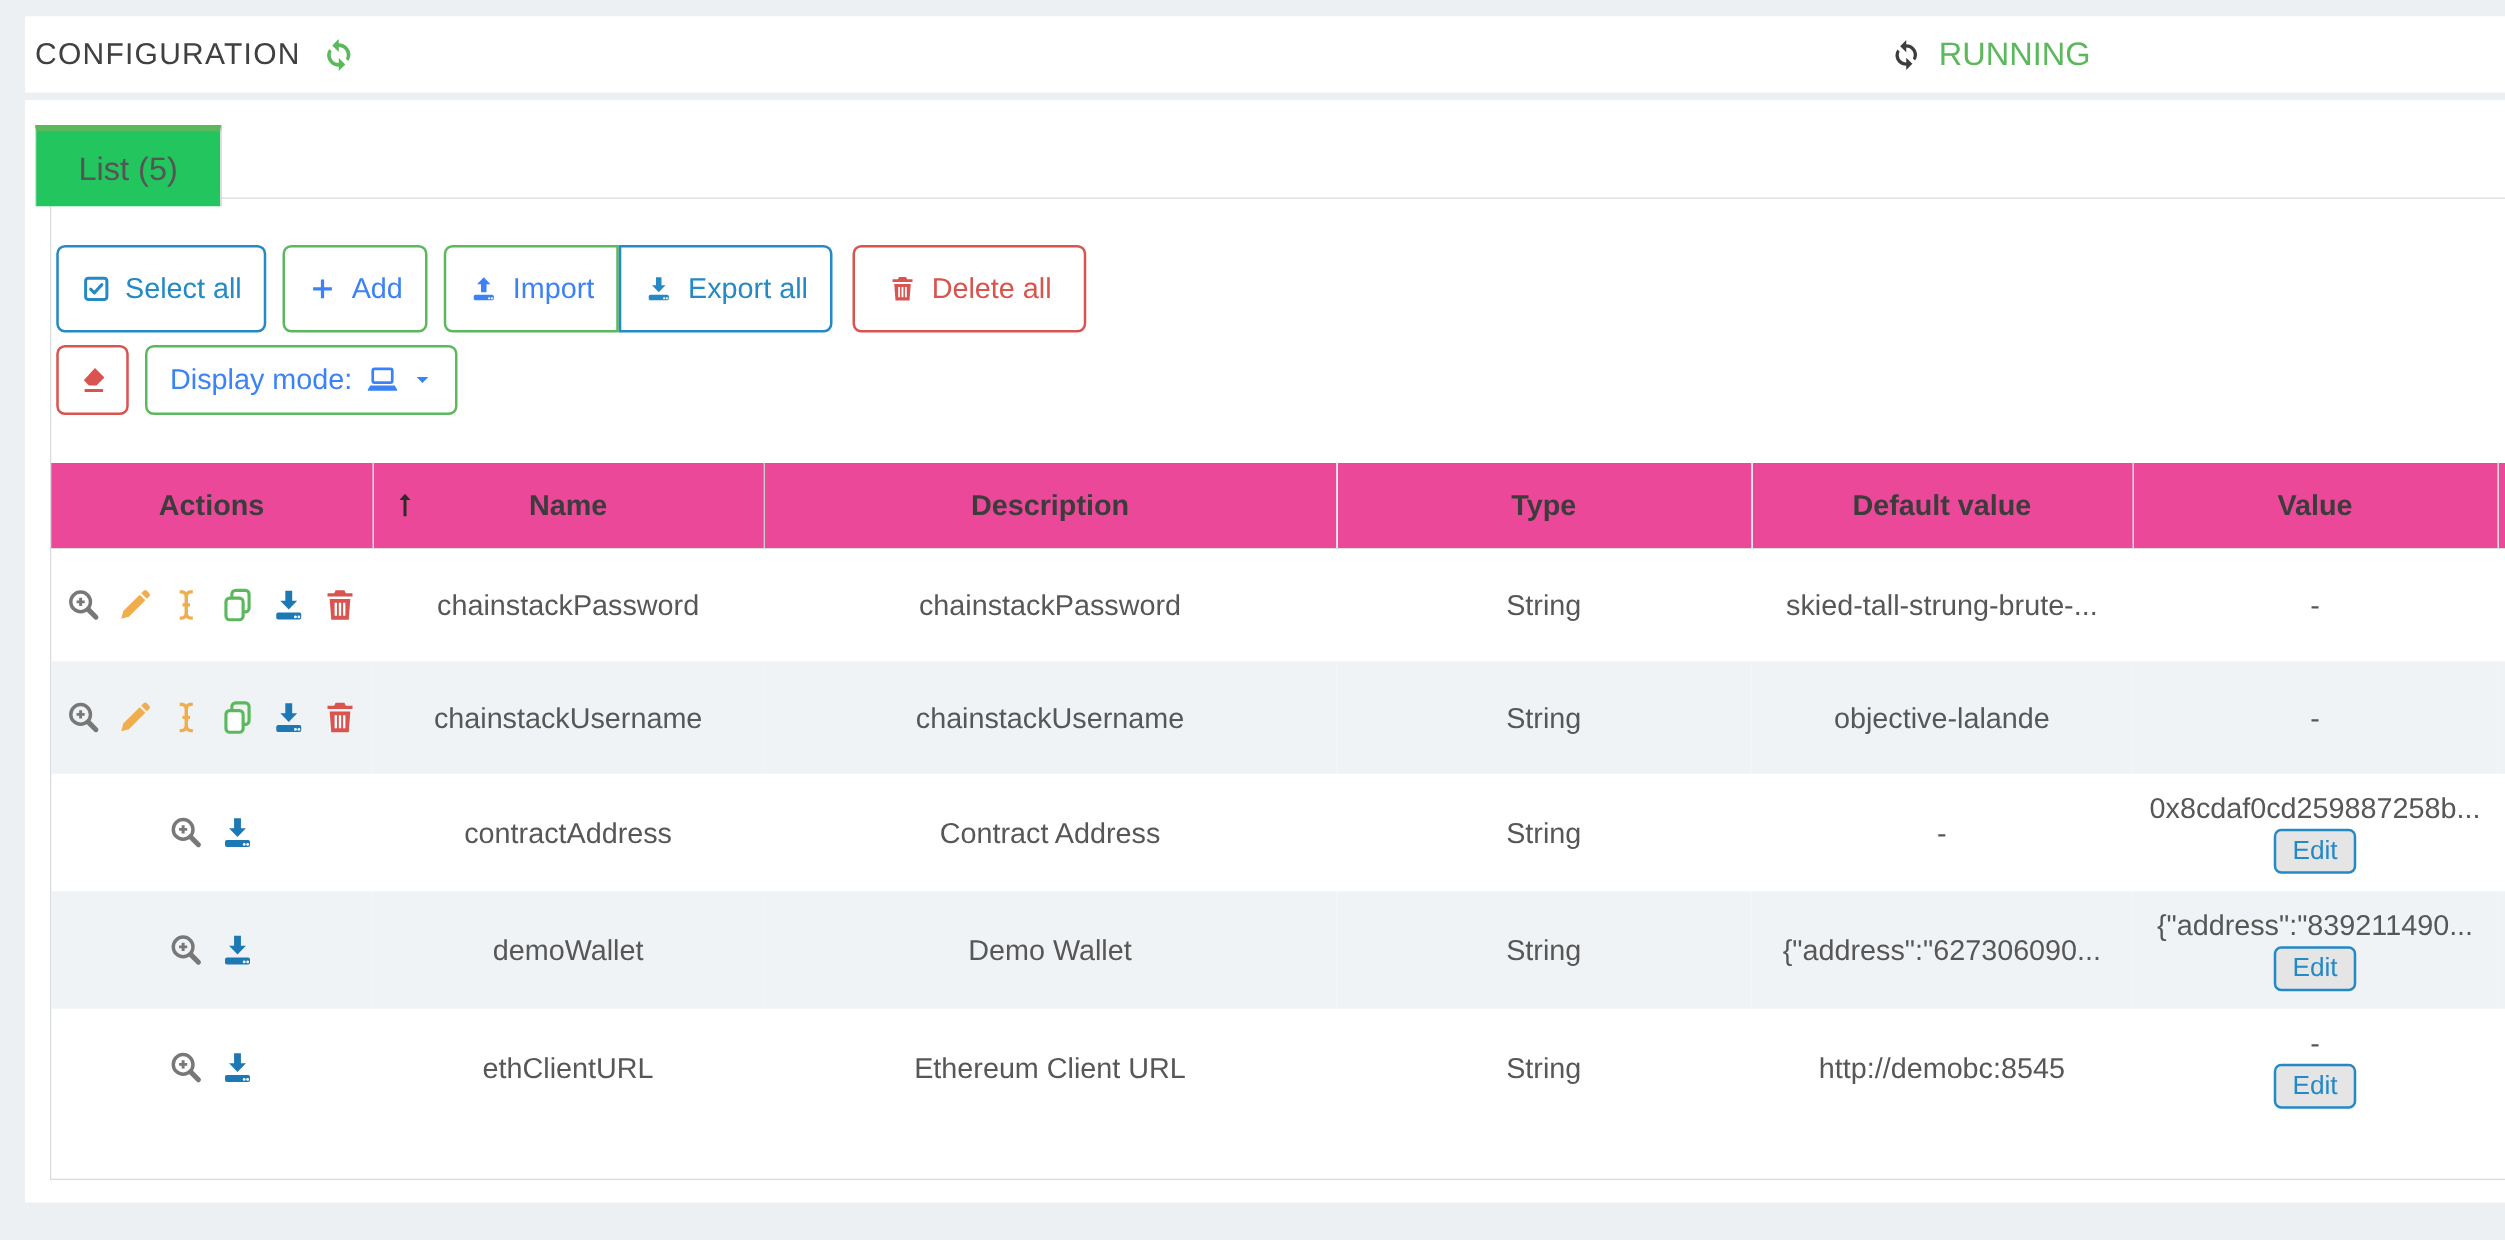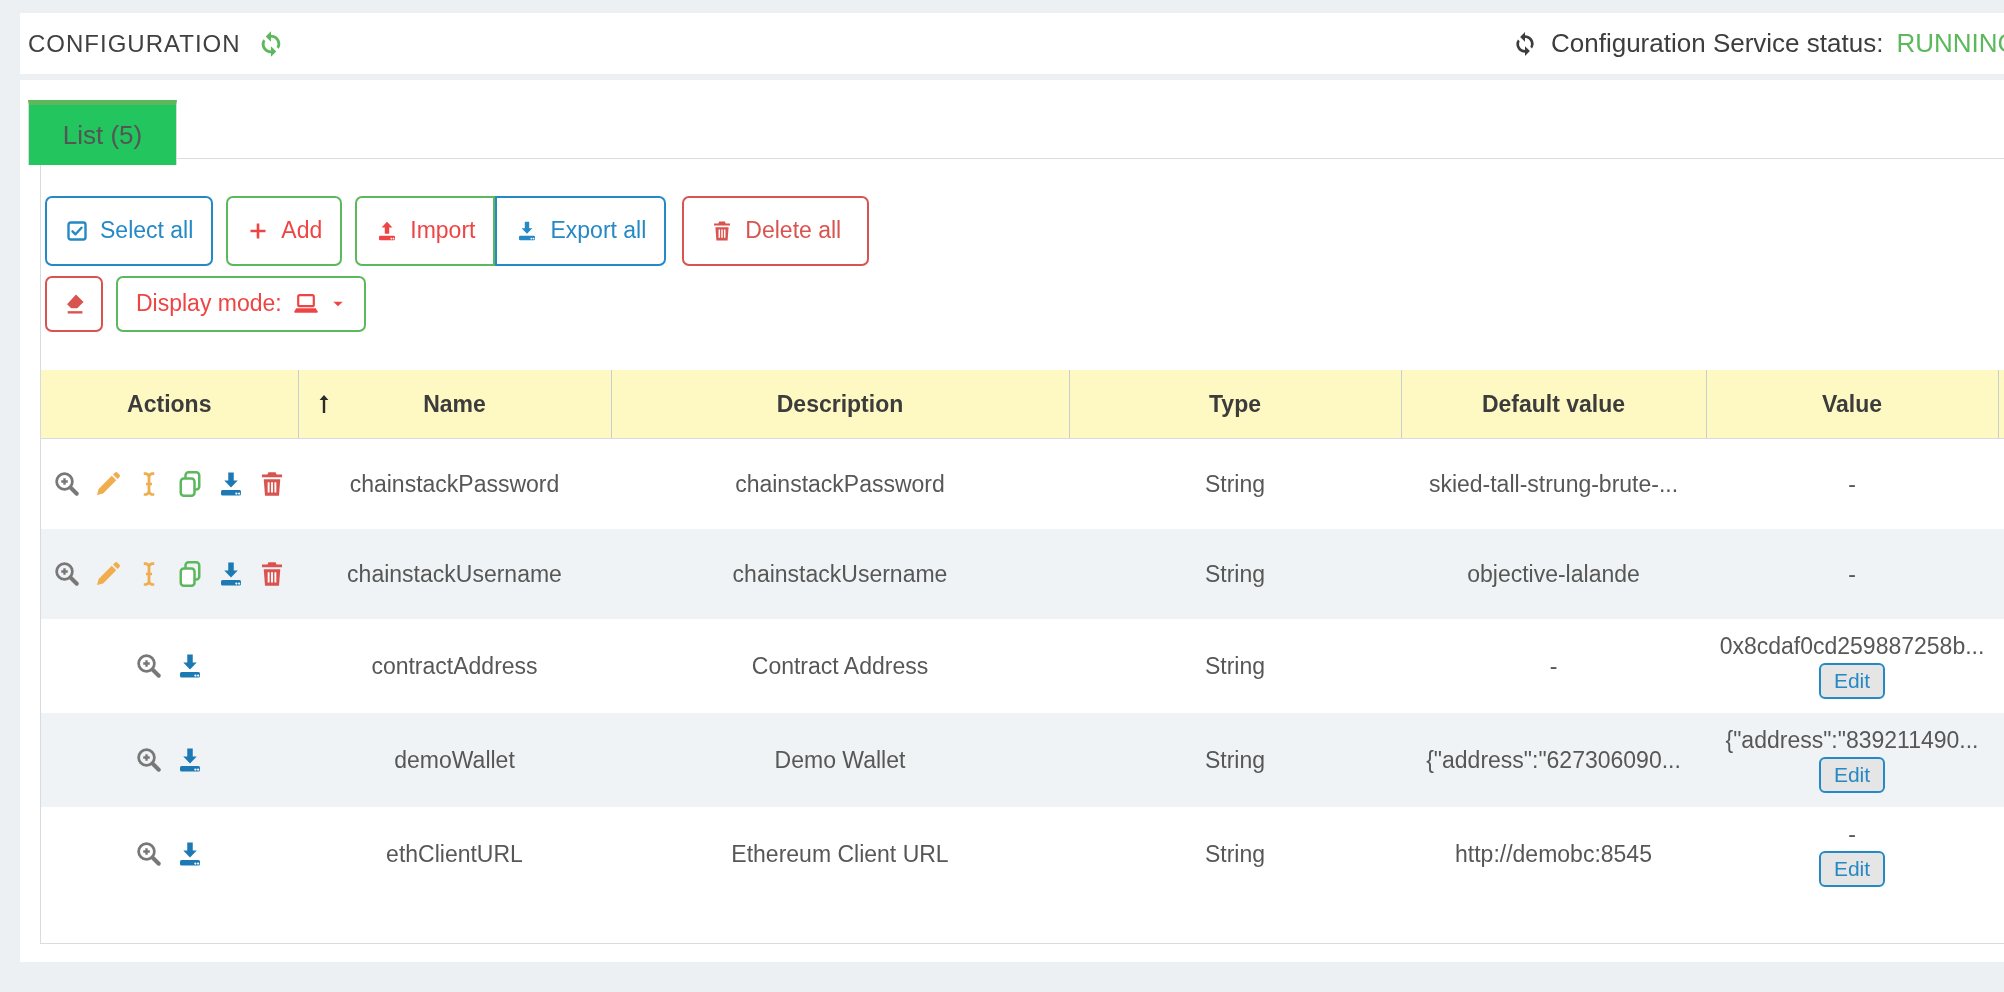--- a/index.html
+++ b/index.html
@@ -22,38 +22,38 @@
        display:flex;align-items:center;justify-content:center;font-size:26px;color:#555;cursor:pointer}
   .content{position:absolute;left:20px;top:78px;width:2050px;height:784px;
            border:1px solid #d8dcde;background:#fff}
   
   .toolbar{position:absolute;display:flex;align-items:stretch}
   .row1{left:4px;top:37px;gap:13px}
   .row2{left:4px;top:117px;gap:13px}
   .btn{display:inline-flex;align-items:center;gap:11px;background:#fff;border-radius:7px;
        font-size:23px;padding:12px 18px;font-family:inherit;cursor:pointer;line-height:1.2}
   .btn.blue{border:2px solid #2489c5;color:#2489c5}
-  .btn.green{border:2px solid #5cb85c;color:#ef4444}
+  .btn.green{border:2px solid #5cb85c;color:#3b82f6}
   .btn.red{border:2px solid #d9534f;color:#d9534f}
   .btn-group{display:inline-flex}
   .grp-l{border-radius:7px 0 0 7px;border-right:none}
   .grp-r{border-radius:0 7px 7px 0}
   .btn.delete{margin-left:3px;padding:19px 26px}
   .btn.sq{padding:11px 14px}
   
   .ic{display:inline-flex;flex:none}
   .ic svg{width:100%;height:100%;display:block}
   .i16{width:16px;height:16px}.i24{width:24px;height:24px}
   .i26{width:26px;height:26px}.i28{width:28px;height:28px}
   .c-green{color:#5cb85c}.c-dark{color:#3d3d3d}.c-gray{color:#787878}
   .c-orange{color:#f0ad4e}.c-dlblue{color:#1d79b4}.c-red{color:#d9534f}
   
   table.cfg{position:absolute;left:0;top:211px;width:2100px;border-collapse:collapse;
             table-layout:fixed;font-size:23px;color:#575757}
-  table.cfg th{height:66px;background:#fef9c3;font-weight:700;color:#3c3c3c;font-size:23px;
+  table.cfg th{height:66px;background:#ec4899;font-weight:700;color:#3c3c3c;font-size:23px;
                border-left:1px solid #c8cdd0;border-bottom:1px solid #d7dbdd;position:relative}
   table.cfg th:first-child{border-left:none}
   table.cfg td{text-align:center;vertical-align:middle;padding:14px 8px;height:62px}
   tr.stripe{background:#f0f3f5}
   .sort-arrow{position:absolute;left:14px;top:50%;transform:translateY(-50%);
               width:22px;height:30px;color:#2b2b2b}
   .aicons{display:flex;justify-content:center;align-items:center;gap:11px}
   .aicons .ic{width:30px;height:30px;cursor:pointer}
   .vstack{display:flex;flex-direction:column;align-items:center;gap:3px}
   .btn-edit{border:2px solid #2489c5;color:#2489c5;background:#e5e5e5;border-radius:6px;
@@ -70,21 +70,20 @@
           <path fill="currentColor" d="M12 4V1L7.5 5.5 12 10V6.5c3.03 0 5.5 2.47 5.5 5.5 0 .91-.23 1.76-.62 2.5l1.64 1.64A7.9 7.9 0 0 0 20 12c0-4.42-3.58-8-8-8zm0 13.5c-3.03 0-5.5-2.47-5.5-5.5 0-.91.23-1.76.62-2.5L5.48 7.86A7.9 7.9 0 0 0 4 12c0 4.42 3.58 8 8 8v3l4.5-4.5L12 14v3.5z"></path>
         </svg>
       </span>
   </div>
   <div class="status">
     <span class="ic i26 c-dark">
         <svg viewBox="0 0 24 24">
           <path fill="currentColor" d="M12 4V1L7.5 5.5 12 10V6.5c3.03 0 5.5 2.47 5.5 5.5 0 .91-.23 1.76-.62 2.5l1.64 1.64A7.9 7.9 0 0 0 20 12c0-4.42-3.58-8-8-8zm0 13.5c-3.03 0-5.5-2.47-5.5-5.5 0-.91.23-1.76.62-2.5L5.48 7.86A7.9 7.9 0 0 0 4 12c0 4.42 3.58 8 8 8v3l4.5-4.5L12 14v3.5z"></path>
         </svg>
       </span>
-    <span>Configuration Service status:</span>
     <span class="status-val">RUNNING</span>
   </div>
 </header>
 
 <main class="card">
   <div class="tab">
     <span>List (5)</span>
   </div>
 
   <section class="content">

